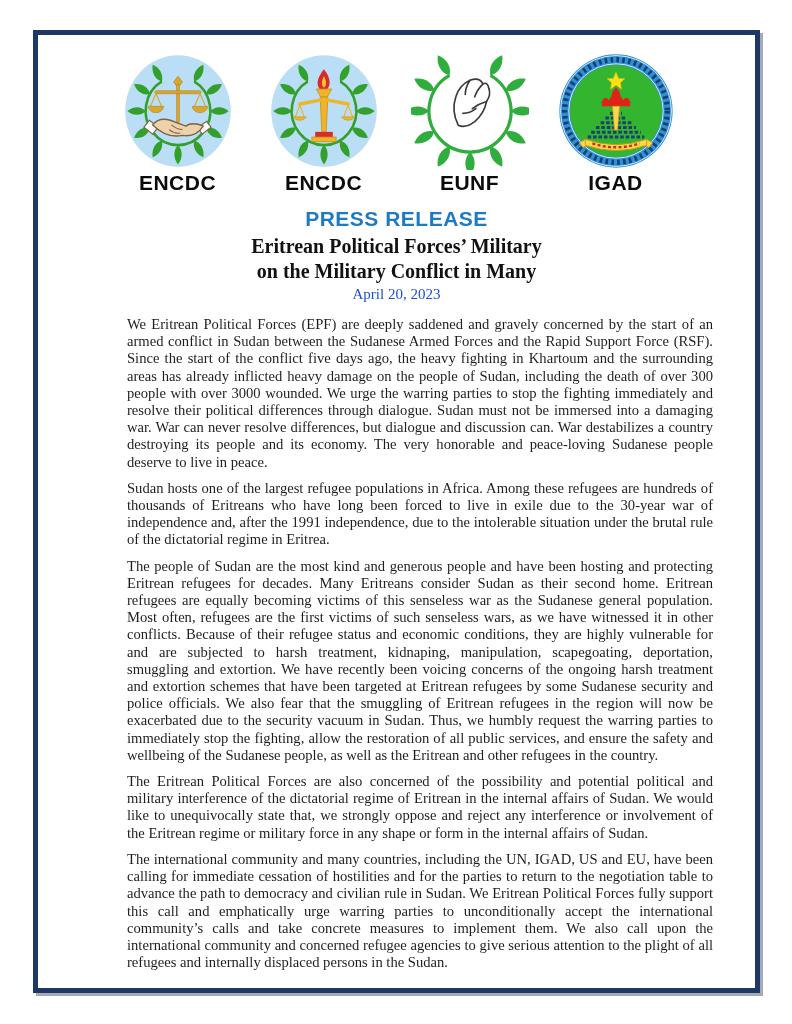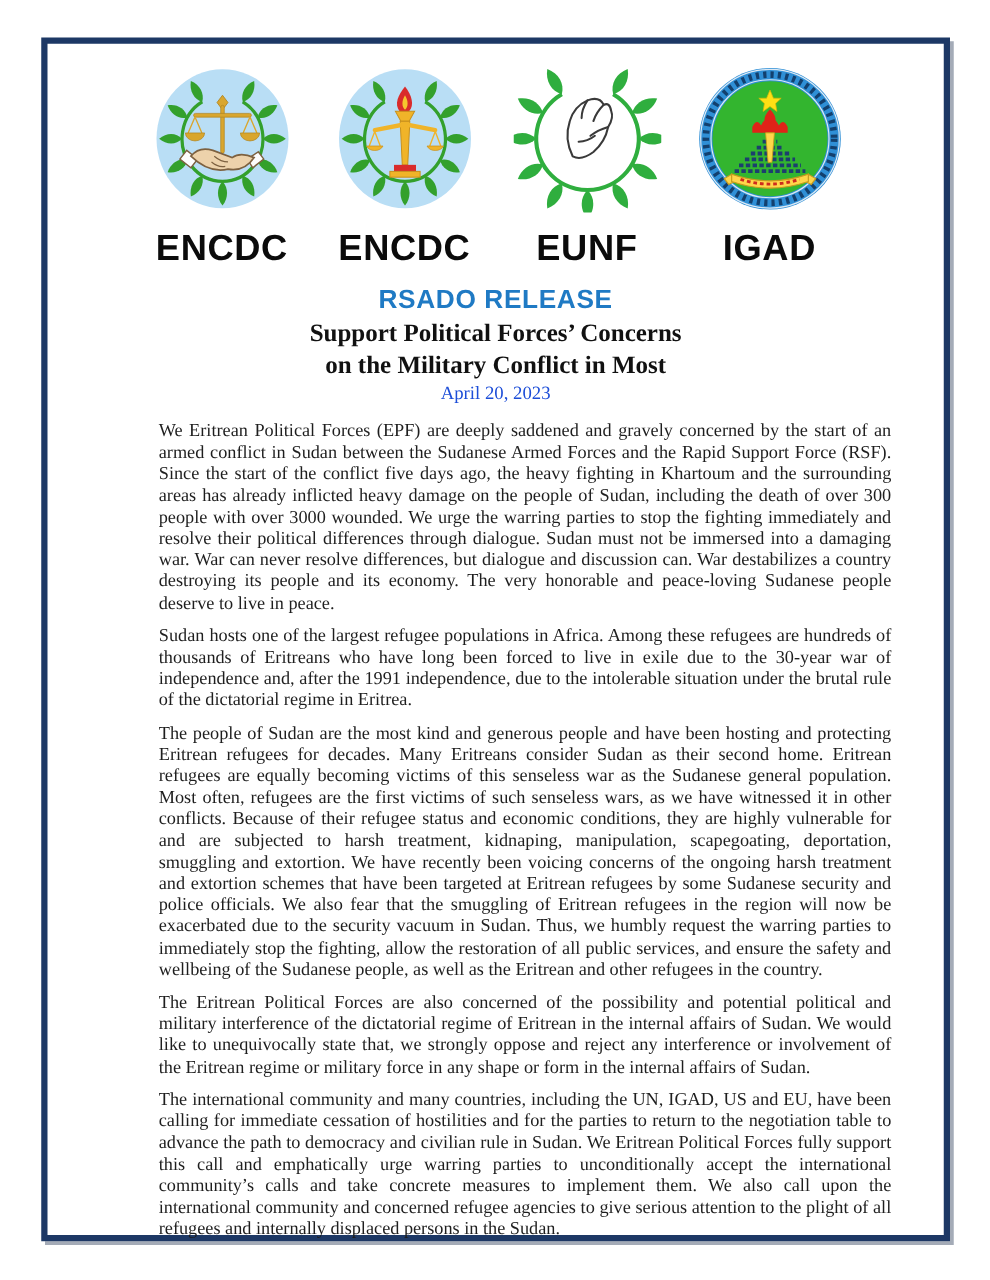--- a/index.html
+++ b/index.html
@@ -25,24 +25,24 @@
     justify-content: center;
   }
   .logo-block {
     width: 146px;
     display: flex;
     flex-direction: column;
     align-items: center;
   }
   .logo-art { height: 118px; display: flex; align-items: center; justify-content: center; }
   .logo-label {
-    margin-top: 13px;
+    margin-top: 1px;
     font-family: "Liberation Sans", sans-serif;
     font-weight: bold;
-    font-size: 29px;
+    font-size: 21px;
     color: #0b0b0b;
     letter-spacing: 0.5px;
   }
   .kicker {
     margin-top: 12px;
     text-align: center;
     font-family: "Liberation Sans", sans-serif;
     font-weight: bold;
     font-size: 21px;
     color: #1f7ac4;
@@ -196,24 +196,24 @@
           <path d="M76,74 l5,3 -3,4 -4,-2 Z" fill="#ffd64a" stroke="#c69b1f" stroke-width="0.8"></path>
           <path d="M24,74 Q50,83 76,74 L76,79 Q50,88 24,79 Z" fill="#ffd64a" stroke="#c69b1f" stroke-width="0.8"></path>
           <path d="M30,77.5 Q50,84 70,77.5" stroke="#cf2a1e" stroke-width="2" stroke-dasharray="2.5 2" fill="none"></path>
         </svg>
       </div>
       <div class="logo-label">IGAD</div>
     </div>
 
   </div>
 
-  <div class="kicker">RSADO RELEASE</div>
+  <div class="kicker">PRESS RELEASE</div>
   <div class="doc-title">
-    <div>Support Political Forces’ Concerns</div>
-    <div>on the Military Conflict in Most</div>
+    <div>Eritrean Political Forces’ Military</div>
+    <div>on the Military Conflict in Many</div>
   </div>
   <div class="doc-date">April 20, 2023</div>
 
   <div class="doc-body">
     <p>We Eritrean Political Forces (EPF) are deeply saddened and gravely concerned by the start of an armed conflict in Sudan between the Sudanese Armed Forces and the Rapid Support Force (RSF). Since the start of the conflict five days ago, the heavy fighting in Khartoum and the surrounding areas has already inflicted heavy damage on the people of Sudan, including the death of over 300 people with over 3000 wounded. We urge the warring parties to stop the fighting immediately and resolve their political differences through dialogue. Sudan must not be immersed into a damaging war. War can never resolve differences, but dialogue and discussion can. War destabilizes a country destroying its people and its economy. The very honorable and peace-loving Sudanese people deserve to live in peace.</p>
     <p>Sudan hosts one of the largest refugee populations in Africa. Among these refugees are hundreds of thousands of Eritreans who have long been forced to live in exile due to the 30-year war of independence and, after the 1991 independence, due to the intolerable situation under the brutal rule of the dictatorial regime in Eritrea.</p>
     <p>The people of Sudan are the most kind and generous people and have been hosting and protecting Eritrean refugees for decades. Many Eritreans consider Sudan as their second home. Eritrean refugees are equally becoming victims of this senseless war as the Sudanese general population. Most often, refugees are the first victims of such senseless wars, as we have witnessed it in other conflicts. Because of their refugee status and economic conditions, they are highly vulnerable for and are subjected to harsh treatment, kidnaping, manipulation, scapegoating, deportation, smuggling and extortion. We have recently been voicing concerns of the ongoing harsh treatment and extortion schemes that have been targeted at Eritrean refugees by some Sudanese security and police officials. We also fear that the smuggling of Eritrean refugees in the region will now be exacerbated due to the security vacuum in Sudan. Thus, we humbly request the warring parties to immediately stop the fighting, allow the restoration of all public services, and ensure the safety and wellbeing of the Sudanese people, as well as the Eritrean and other refugees in the country.</p>
     <p>The Eritrean Political Forces are also concerned of the possibility and potential political and military interference of the dictatorial regime of Eritrean in the internal affairs of Sudan. We would like to unequivocally state that, we strongly oppose and reject any interference or involvement of the Eritrean regime or military force in any shape or form in the internal affairs of Sudan.</p>
     <p>The international community and many countries, including the UN, IGAD, US and EU, have been calling for immediate cessation of hostilities and for the parties to return to the negotiation table to advance the path to democracy and civilian rule in Sudan. We Eritrean Political Forces fully support this call and emphatically urge warring parties to unconditionally accept the international community’s calls and take concrete measures to implement them. We also call upon the international community and concerned refugee agencies to give serious attention to the plight of all refugees and internally displaced persons in the Sudan.</p>
   </div>

